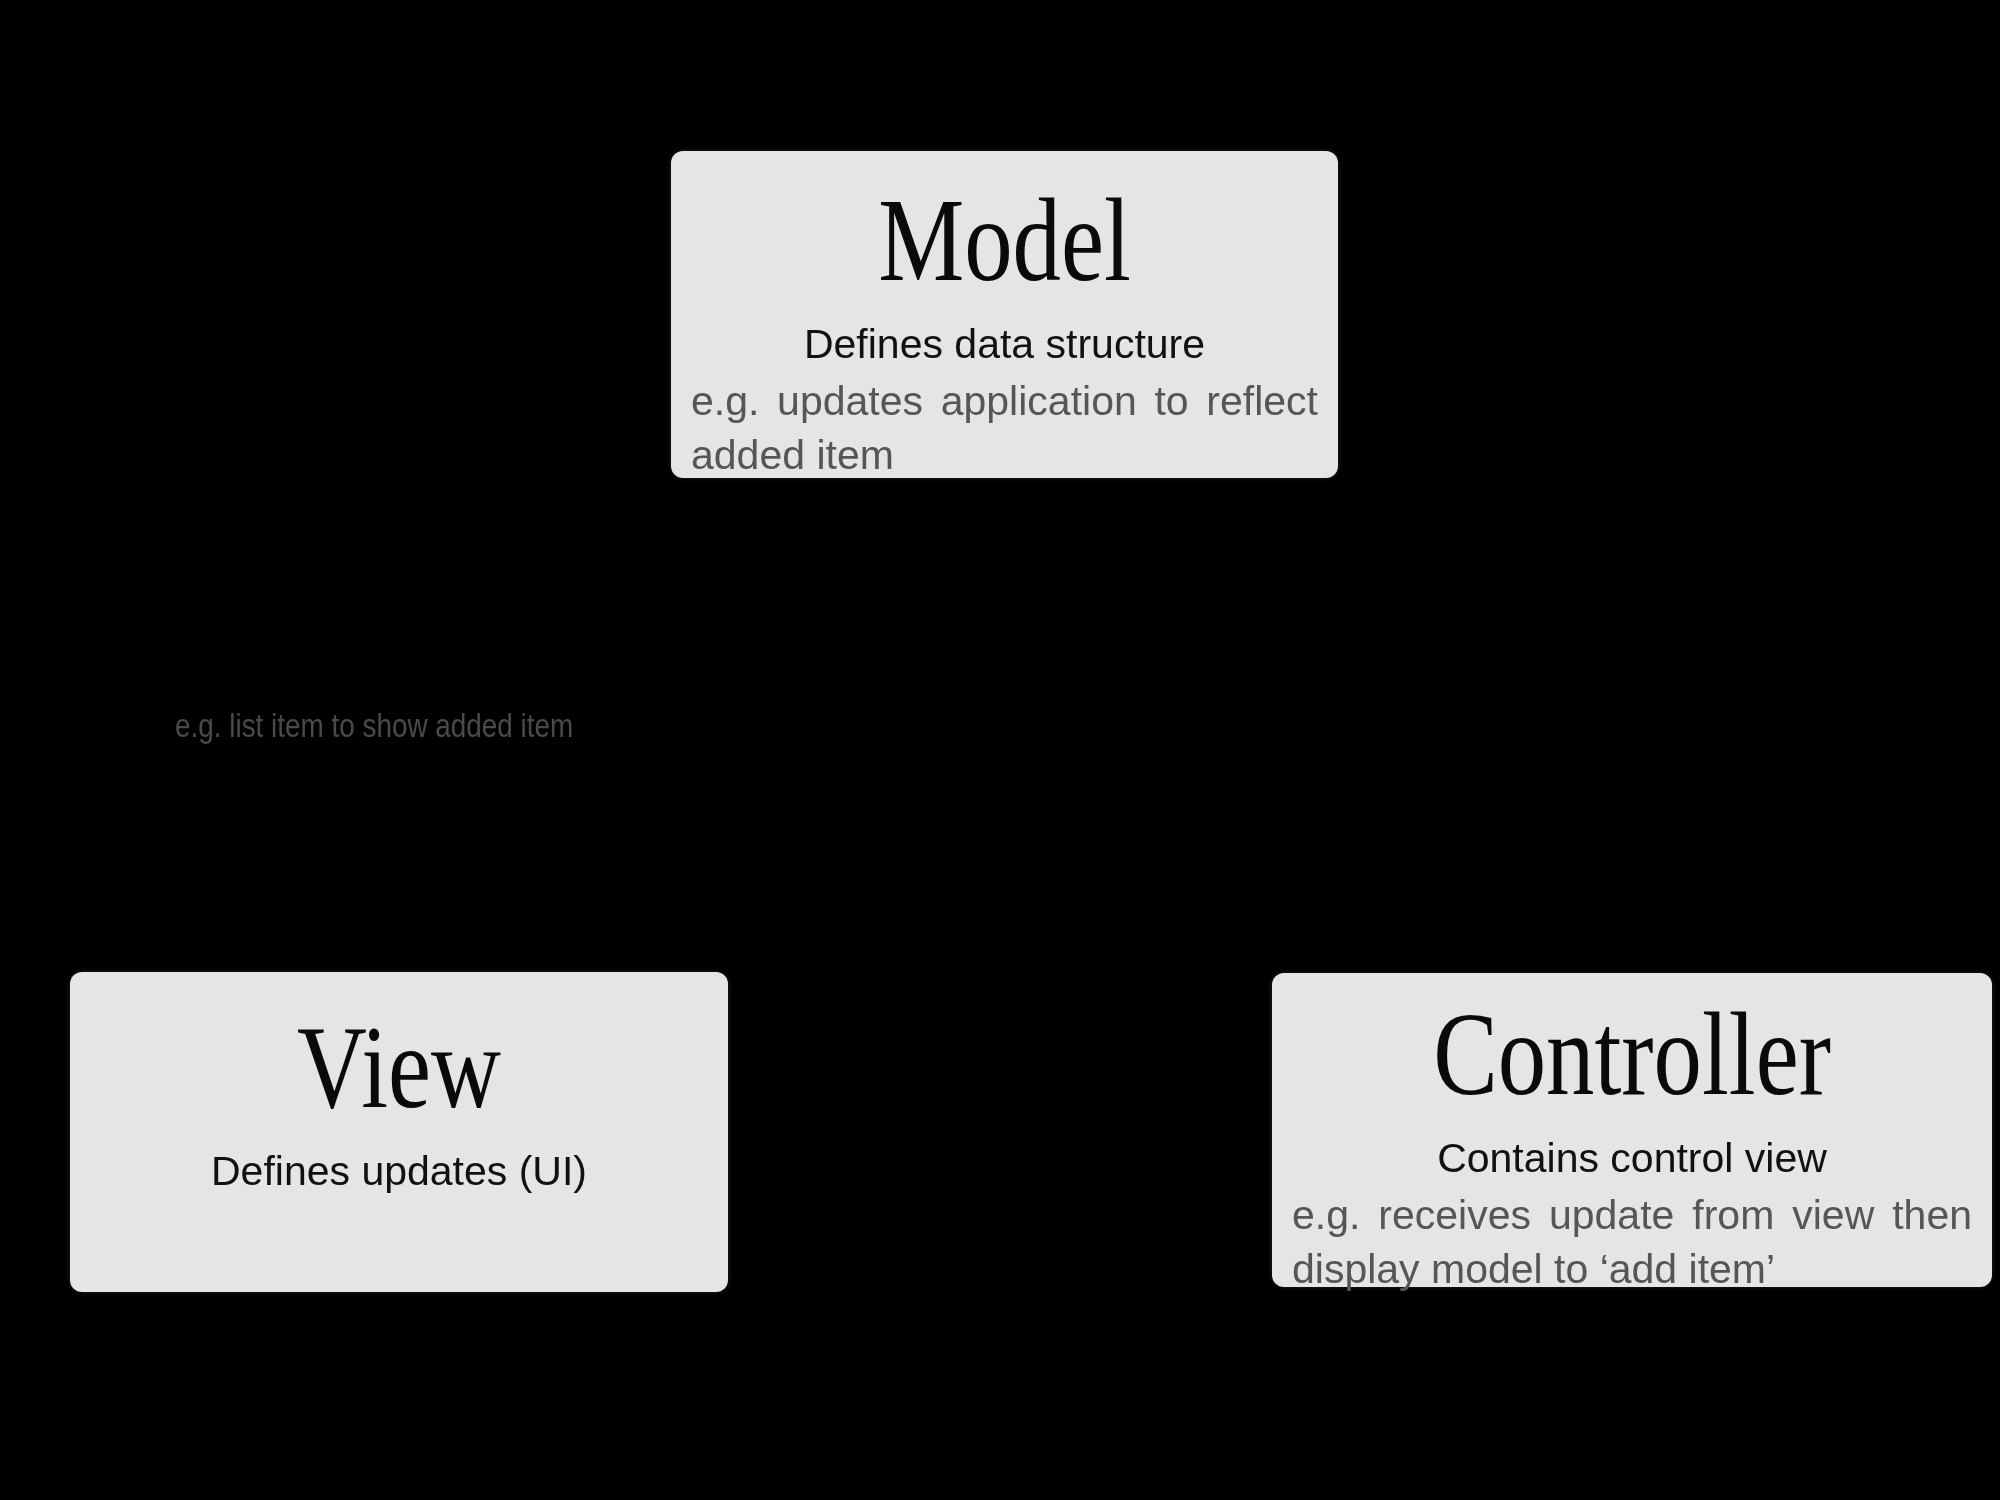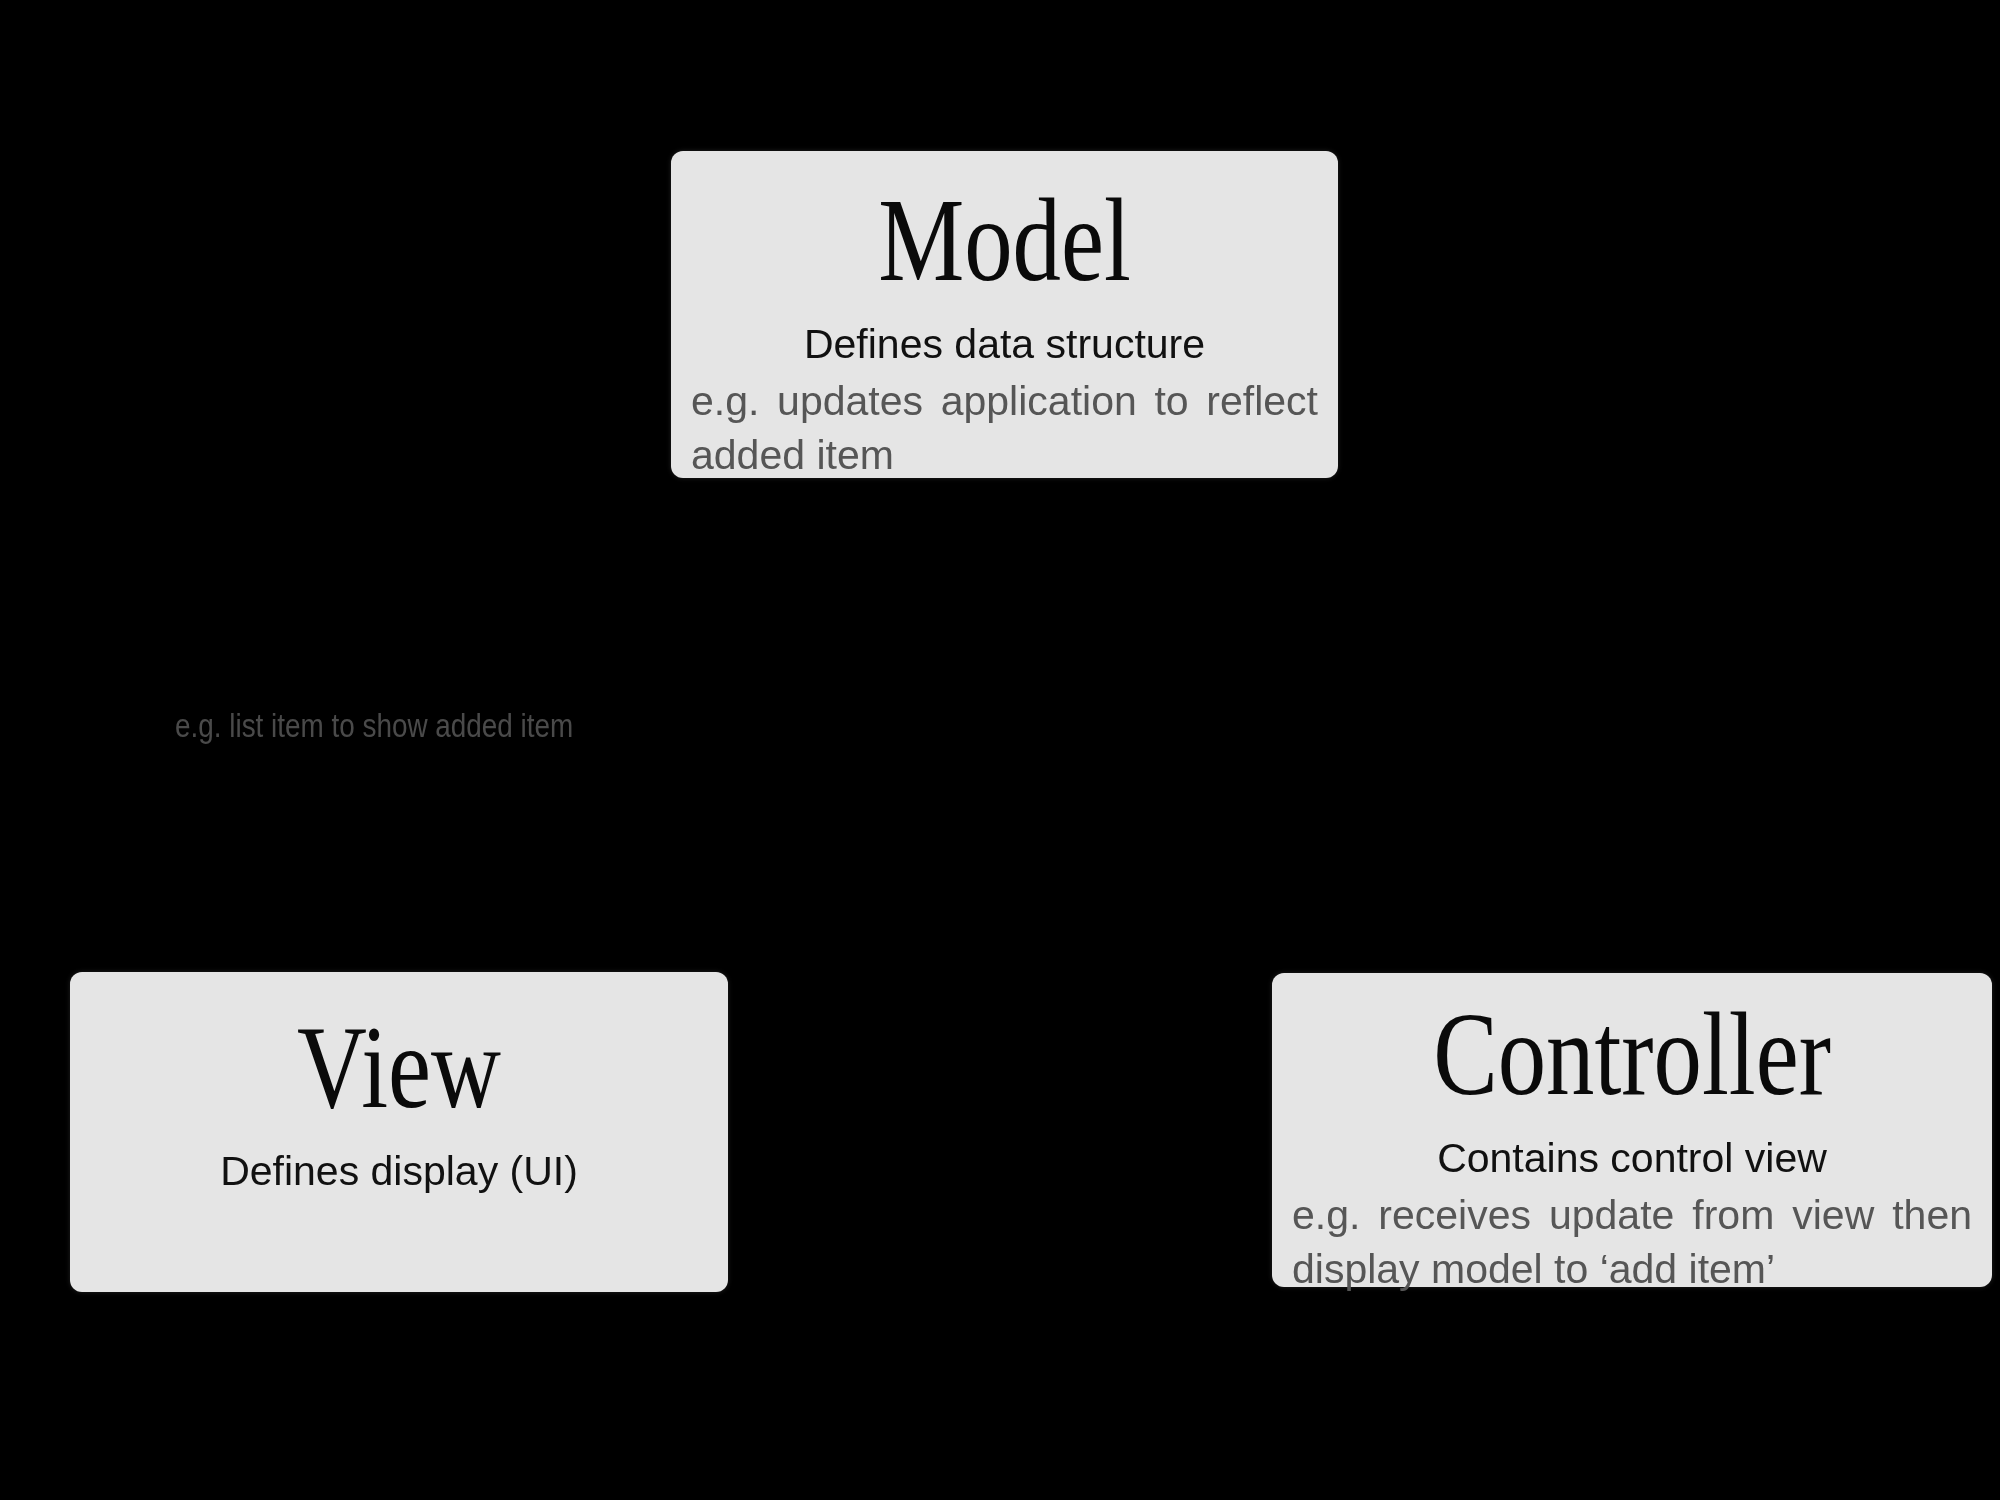--- a/index.html
+++ b/index.html
@@ -72,21 +72,21 @@
   <div id="model-box" class="mvc-box">
     <div class="mvc-title">Model</div>
     <div class="mvc-subtitle">Defines data structure</div>
     <div class="mvc-example justified">e.g. updates application to reflect added item</div>
   </div>
 
   <div id="floating-label">e.g. list item to show added item</div>
 
   <div id="view-box" class="mvc-box">
     <div class="mvc-title">View</div>
-    <div class="mvc-subtitle">Defines display (UI)</div>
+    <div class="mvc-subtitle">Defines updates (UI)</div>
   </div>
 
   <div id="controller-box" class="mvc-box">
     <div class="mvc-title">Controller</div>
     <div class="mvc-subtitle">Contains control view</div>
     <div class="mvc-example justified">e.g. receives update from view then display model to ‘add item’</div>
   </div>
 
 </div>
 

